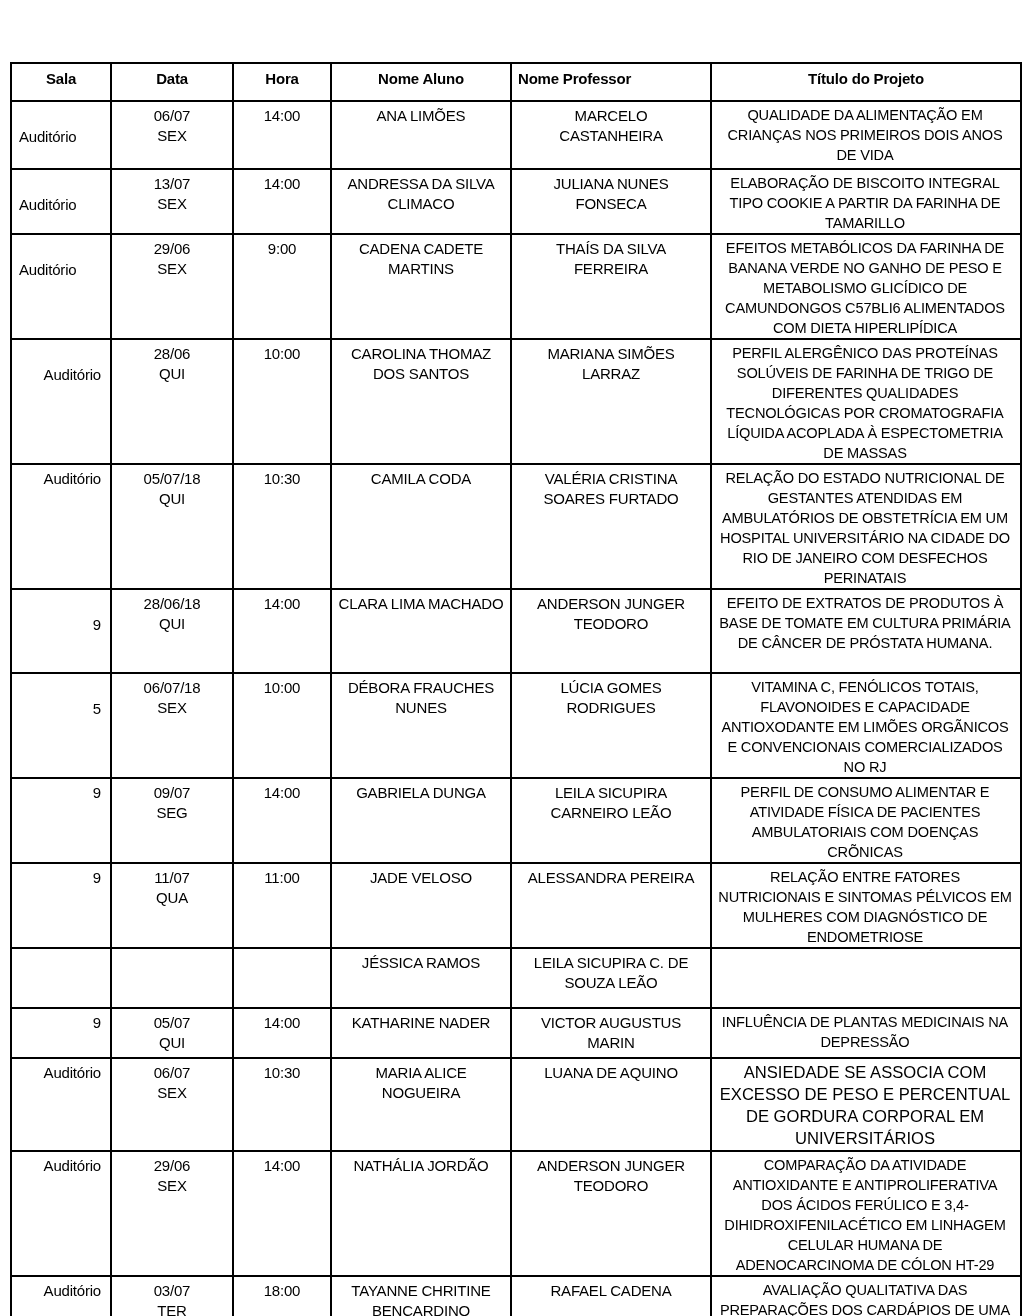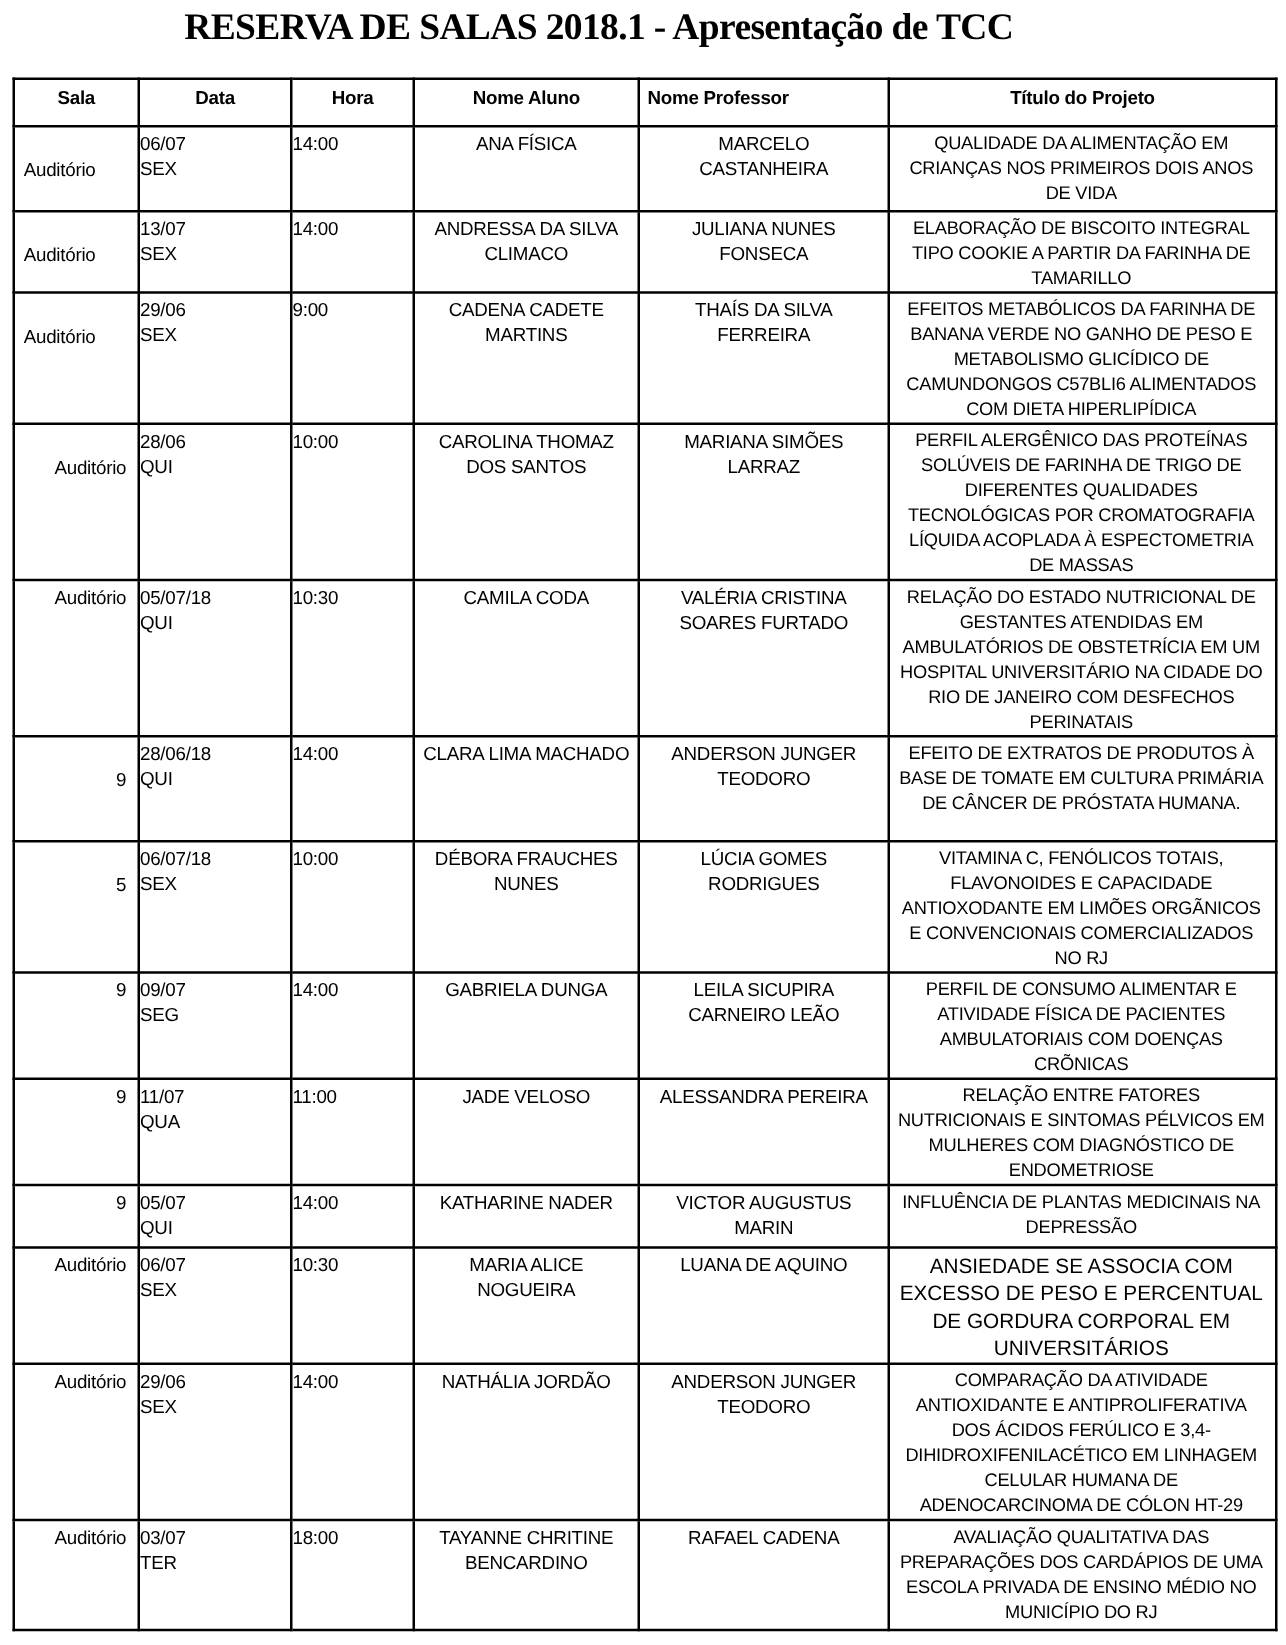--- a/index.html
+++ b/index.html
@@ -18,31 +18,30 @@
   .res th, .res td {
     border:2px solid #000; vertical-align:top; padding:0; overflow:hidden;
     font-size:15px; line-height:20px; letter-spacing:-0.2px;
   }
   .res th { text-align:center; padding-top:5px; font-weight:bold; }
   .res th.th-left { text-align:left; padding-left:6px; }
   td.sala { padding-top:4px; }
   td.sala.left  { text-align:left;  padding-left:7px; }
   td.sala.right { text-align:right; padding-right:9px; }
   td.sala.line2 { padding-top:25px; }
-  td.data, td.hora { text-align:left; padding-top:4px; }
+  td.data, td.hora { text-align:center; padding-top:4px; }
   td.aluno, td.professor { text-align:center; padding-top:4px; padding-left:5px; padding-right:5px; }
   td.professor { padding-left:10px; padding-right:10px;margin-top:13px; }
   td.titulo { text-align:center; padding:3px 8px 0 6px; font-size:14.6px; }
   td.titulo.large { font-size:16.6px; line-height:22px; letter-spacing:0; }
 </style>
 </head>
 <body>
 
 <div class="page">
-  <div class="doc-title">RESERVA DE SALAS 2018.1 - Apresentação de TCC</div>
 
   <table class="res">
     <colgroup>
       <col style="width:100px">
       <col style="width:122px">
       <col style="width:98px">
       <col style="width:180px">
       <col style="width:200px">
       <col style="width:310px">
     </colgroup>
@@ -57,21 +56,21 @@
       </tr>
     </thead>
     <tbody>
         <tr style="height: 68px;">
           <td class="sala left line2">Auditório</td>
           <td class="data">
             <div>06/07</div>
             <div>SEX</div>
           </td>
           <td class="hora">14:00</td>
-          <td class="aluno">ANA FÍSICA</td>
+          <td class="aluno">ANA LIMÕES</td>
           <td class="professor">MARCELO CASTANHEIRA</td>
           <td class="titulo">QUALIDADE DA ALIMENTAÇÃO EM CRIANÇAS NOS PRIMEIROS DOIS ANOS DE VIDA</td>
         </tr>
         <tr style="height: 64px;">
           <td class="sala left line2">Auditório</td>
           <td class="data">
             <div>13/07</div>
             <div>SEX</div>
           </td>
           <td class="hora">14:00</td>
@@ -148,20 +147,31 @@
         <tr style="height: 60px;">
           <td class="sala right">9</td>
           <td class="data">
             <div>11/07</div>
             <div>QUA</div>
           </td>
           <td class="hora">11:00</td>
           <td class="aluno">JADE VELOSO</td>
           <td class="professor">ALESSANDRA PEREIRA</td>
           <td class="titulo">RELAÇÃO ENTRE FATORES NUTRICIONAIS E SINTOMAS PÉLVICOS EM MULHERES COM DIAGNÓSTICO DE ENDOMETRIOSE</td>
+        </tr>
+        <tr style="height: 60px;">
+          <td class="sala right"></td>
+          <td class="data">
+            <div></div>
+            <div></div>
+          </td>
+          <td class="hora"></td>
+          <td class="aluno">JÉSSICA RAMOS</td>
+          <td class="professor">LEILA SICUPIRA C. DE SOUZA LEÃO</td>
+          <td class="titulo"></td>
         </tr>
         <tr style="height: 50px;">
           <td class="sala right">9</td>
           <td class="data">
             <div>05/07</div>
             <div>QUI</div>
           </td>
           <td class="hora">14:00</td>
           <td class="aluno">KATHARINE NADER</td>
           <td class="professor">VICTOR AUGUSTUS MARIN</td>

